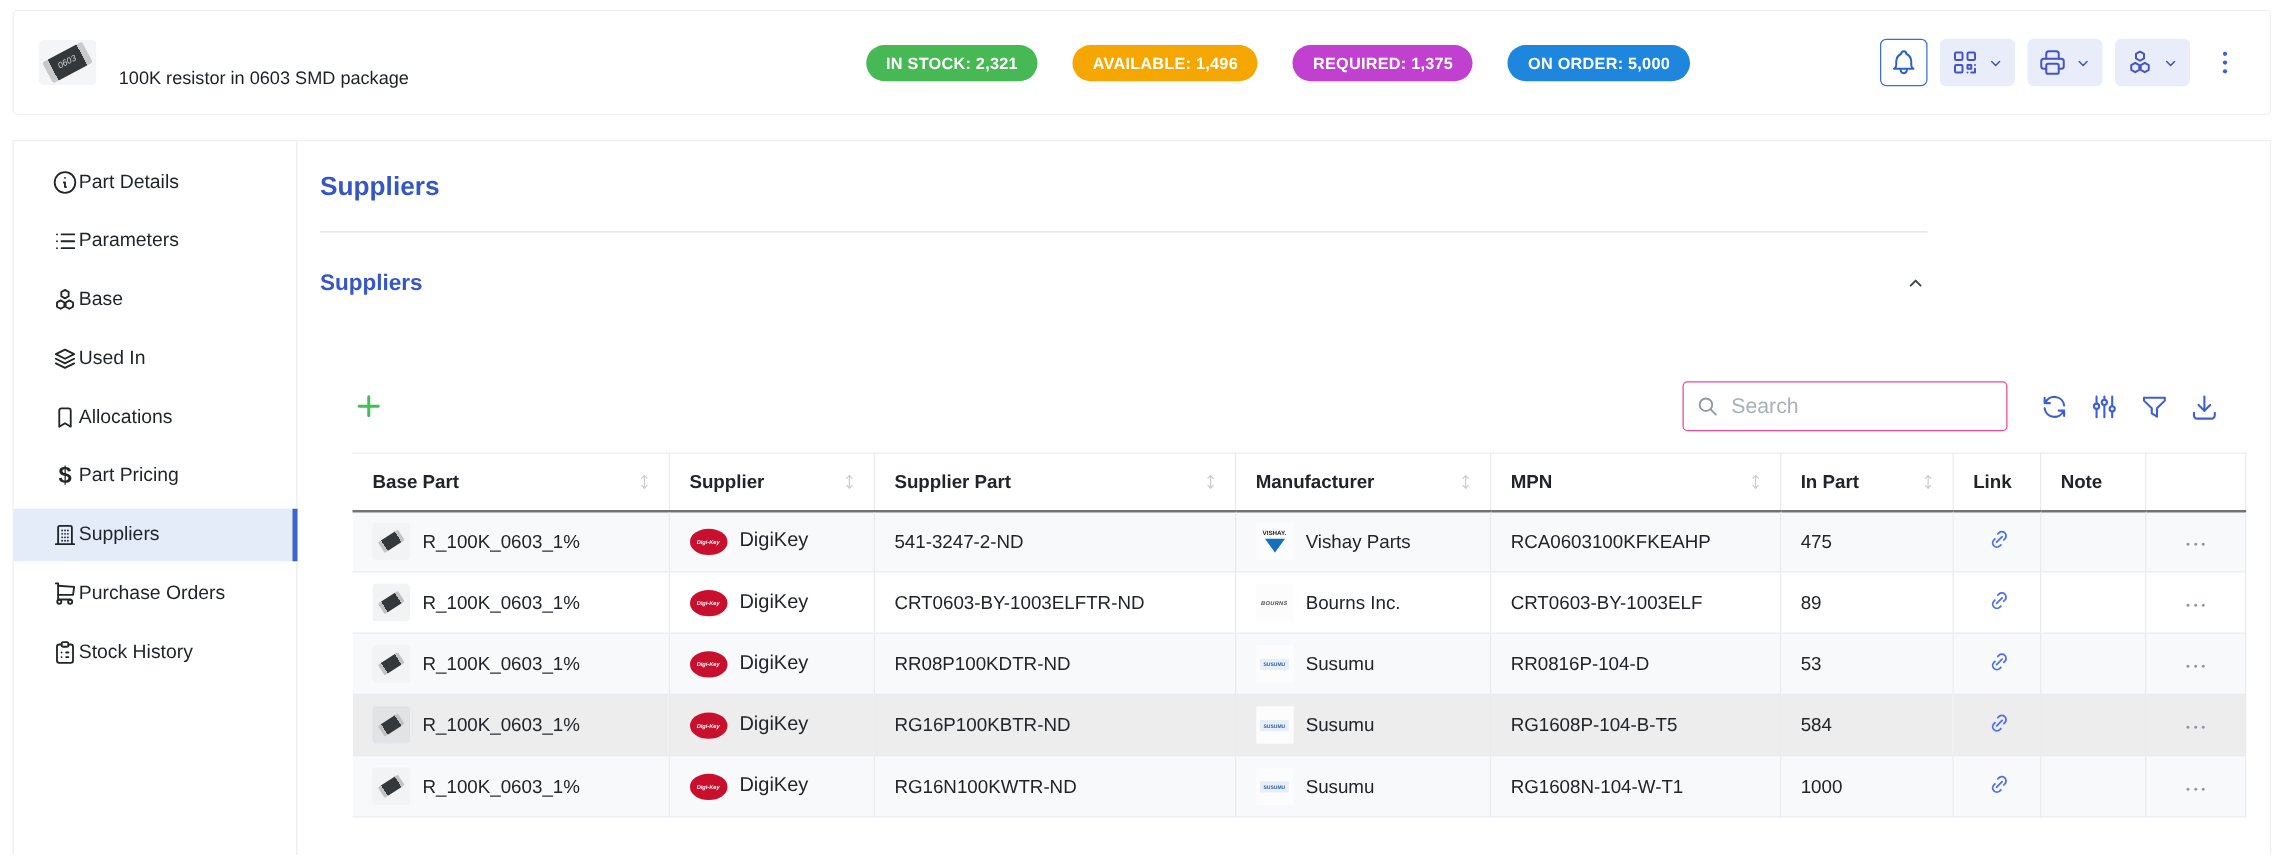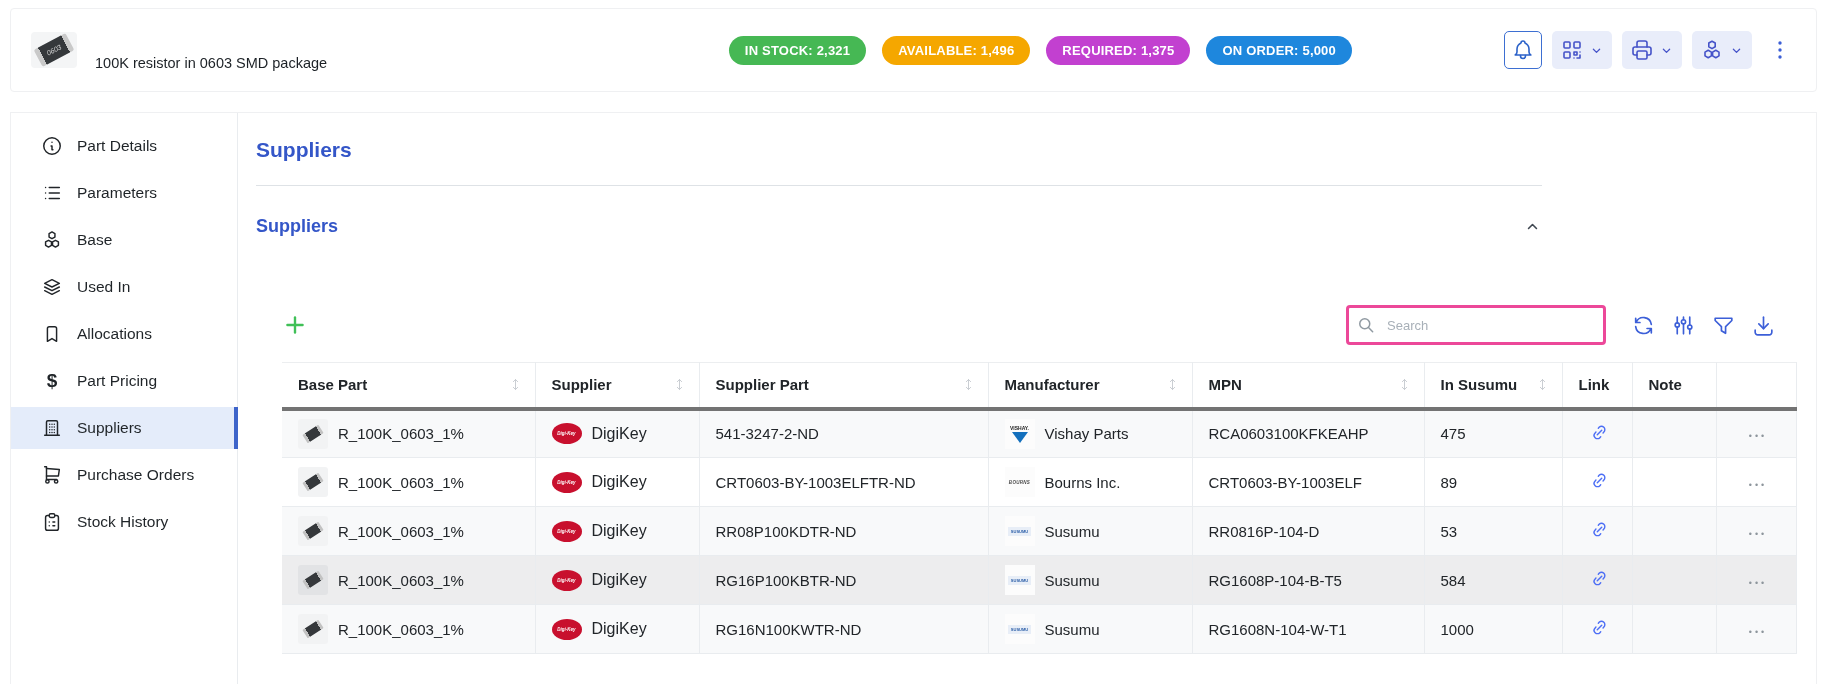--- a/index.html
+++ b/index.html
@@ -12,64 +12,64 @@
   .part-img { width:46px; height:36px; background:#f4f5f6; border-radius:4px; position:relative; overflow:hidden; flex:none; }
   .part-img .chip { position:absolute; left:50%; top:50%; width:36px; height:19px;
     transform:translate(-50%,-50%) rotate(-28deg); border-radius:2px;
     background:linear-gradient(90deg,#c9c9c9 0 5px,#35383b 5px calc(100% - 5px),#c9c9c9 0);
     display:flex; align-items:center; justify-content:center; }
   .part-img .chip span { font-size:7px; font-style:italic; color:#d4d4d4; }
   .title-block { margin-left:18px; }
   .part-title { font-size:19px; font-weight:700; color:#2457c0; }
   .part-desc { margin-top:26px; font-size:14.5px; color:#1c2126; }
   .left-sec { display:flex; align-items:center; flex:1 1 auto; min-width:0; }
-  .badges { display:flex; gap:16px; align-items:flex-end; margin-right:152px; }
+  .badges { display:flex; gap:28px; align-items:flex-end; margin-right:152px; }
   .badge { color:#fff; font-size:13px; font-weight:700; letter-spacing:.2px;
     padding:7px 16px; border-radius:16px; white-space:nowrap; }
   .controls { display:flex; align-items:center; gap:10px; }
   .icn { display:inline-flex; line-height:0; }
   .bell-btn { width:38px; height:38px; border:1.5px solid #3d6fd2; border-radius:5px; background:#fff;
     display:flex; align-items:center; justify-content:center; color:#2c62c9; cursor:pointer; }
   .grp-btn { height:38px; padding:0 8px; background:#e9edfa; border-radius:5px; border:none;
     display:flex; align-items:center; gap:5px; color:#4553c9; cursor:pointer; }
   .dots-btn { background:none; border:none; color:#3b5fd6; display:flex; margin-left:6px; cursor:pointer; }
 
   
   .body-card { margin:20px 10px 0; border:1px solid #eff0f2; border-bottom:none; display:flex;
     height:572px; background:#fff; }
   .sidebar { width:227px; flex:none; border-right:1px solid #e9ecef; padding-top:12px; }
-  .side-item { height:42px; margin-bottom:5px; display:flex; align-items:center; gap:14px;
+  .side-item { height:42px; margin-bottom:5px; display:flex; align-items:center; 
     padding-left:30px; font-size:15.5px; color:#1f2428; position:relative; cursor:pointer; }
   .side-item .icn { color:#212529; }
   .side-item.active { background:#e4ecfa; }
   .side-item.active::after { content:""; position:absolute; right:-1px; top:0; bottom:0; width:4px; background:#3d64ca; }
   .dollar { font-size:19px; font-weight:600; width:22px; text-align:center; display:inline-block; }
 
   .content { flex:1 1 auto; padding:24px 0 0 18px; }
   .page-title { font-size:21px; line-height:26px; font-weight:700; color:#3456c8; }
   .divider { width:1286px; border-top:1px solid #dee2e6; margin-top:22px; }
   .panel-head { width:1286px; margin-top:25px; height:30px; display:flex; align-items:center; justify-content:space-between; }
   .panel-title { font-size:18px; font-weight:700; color:#3456c8; }
   .collapse-btn { background:none; border:none; color:#3f4750; cursor:pointer; display:flex; }
 
   .toolbar { margin:63px 0 0 26px; width:1494px; height:42px; display:flex; align-items:center; }
   .plus-btn { background:none; border:none; color:#40c057; display:flex; cursor:pointer; }
   .tb-right { margin-left:auto; display:flex; align-items:center; gap:15px; }
   .search-wrap { position:relative; width:260px; height:40px; margin-right:10px; }
-  .search-wrap input { width:100%; height:100%; border:3px solid #ec4899; border-radius:4px;
-    padding:0 10px 0 38px; font-size:13px; color:#495057; font-family:inherit; outline:none; }
+  .search-wrap input { width:100%; height:100%; border:1px solid #ec4899; border-radius:4px;
+    padding:0 10px 0 38px; font-size:17px; color:#495057; font-family:inherit; outline:none; }
   .search-wrap input::placeholder { color:#a8b0b8; }
   .search-wrap .icn { position:absolute; left:10px; top:10px; color:#909aa2; }
   .tb-ic { background:none; border:none; color:#3c5fd8; display:flex; cursor:pointer; }
 
   
   .table-wrap { margin:16px 0 0 26px; width:1514px; }
   table { width:1514px; table-layout:fixed; border-collapse:collapse; }
   th { height:46px; text-align:left; font-size:15px; font-weight:700; padding:0 12px 0 16px;
-    border-top:1px solid #eceef0; border-bottom:4px solid #737373; border-right:1px solid #e9ecef;
+    border-top:1px solid #eceef0; border-bottom:2px solid #737373; border-right:1px solid #e9ecef;
     background:#fff; cursor:pointer; }
   .th-in { display:flex; align-items:center; justify-content:space-between; }
   .sort-ic { color:#c6cbd0; }
   td { height:49px; font-size:15px; padding:0 12px 0 16px; border-bottom:1px solid #e9ecef;
     border-right:1px solid #e9ecef; white-space:nowrap; overflow:hidden; }
   tbody tr:nth-child(odd) { background:#f8f9fa; }
   tbody tr.highlight { background:#ededee; }
   .cell-flex { display:flex; align-items:center; gap:10px; }
   .supplier-name { font-size:16px; }
   .chip-thumb { width:30px; height:30px; background:#f2f3f4; border-radius:3px; position:relative; flex:none; overflow:hidden; }
@@ -405,21 +405,21 @@
                     <svg viewBox="0 0 24 24" width="1em" height="1em" fill="none" stroke="currentColor" stroke-width="1.5" stroke-linecap="round" stroke-linejoin="round">
                       <path d="M12 4v16"></path>
                       <path d="M8.5 7.5L12 4l3.5 3.5"></path>
                       <path d="M8.5 16.5L12 20l3.5-3.5"></path>
                     </svg>
                   </span>
                 </div>
               </th>
               <th>
                 <div class="th-in">
-                  <span>In Susumu</span>
+                  <span>In Part</span>
                   <span class="icn sort-ic" style="font-size: 15px;">
                     <svg viewBox="0 0 24 24" width="1em" height="1em" fill="none" stroke="currentColor" stroke-width="1.5" stroke-linecap="round" stroke-linejoin="round">
                       <path d="M12 4v16"></path>
                       <path d="M8.5 7.5L12 4l3.5 3.5"></path>
                       <path d="M8.5 16.5L12 20l3.5-3.5"></path>
                     </svg>
                   </span>
                 </div>
               </th>
               <th>

